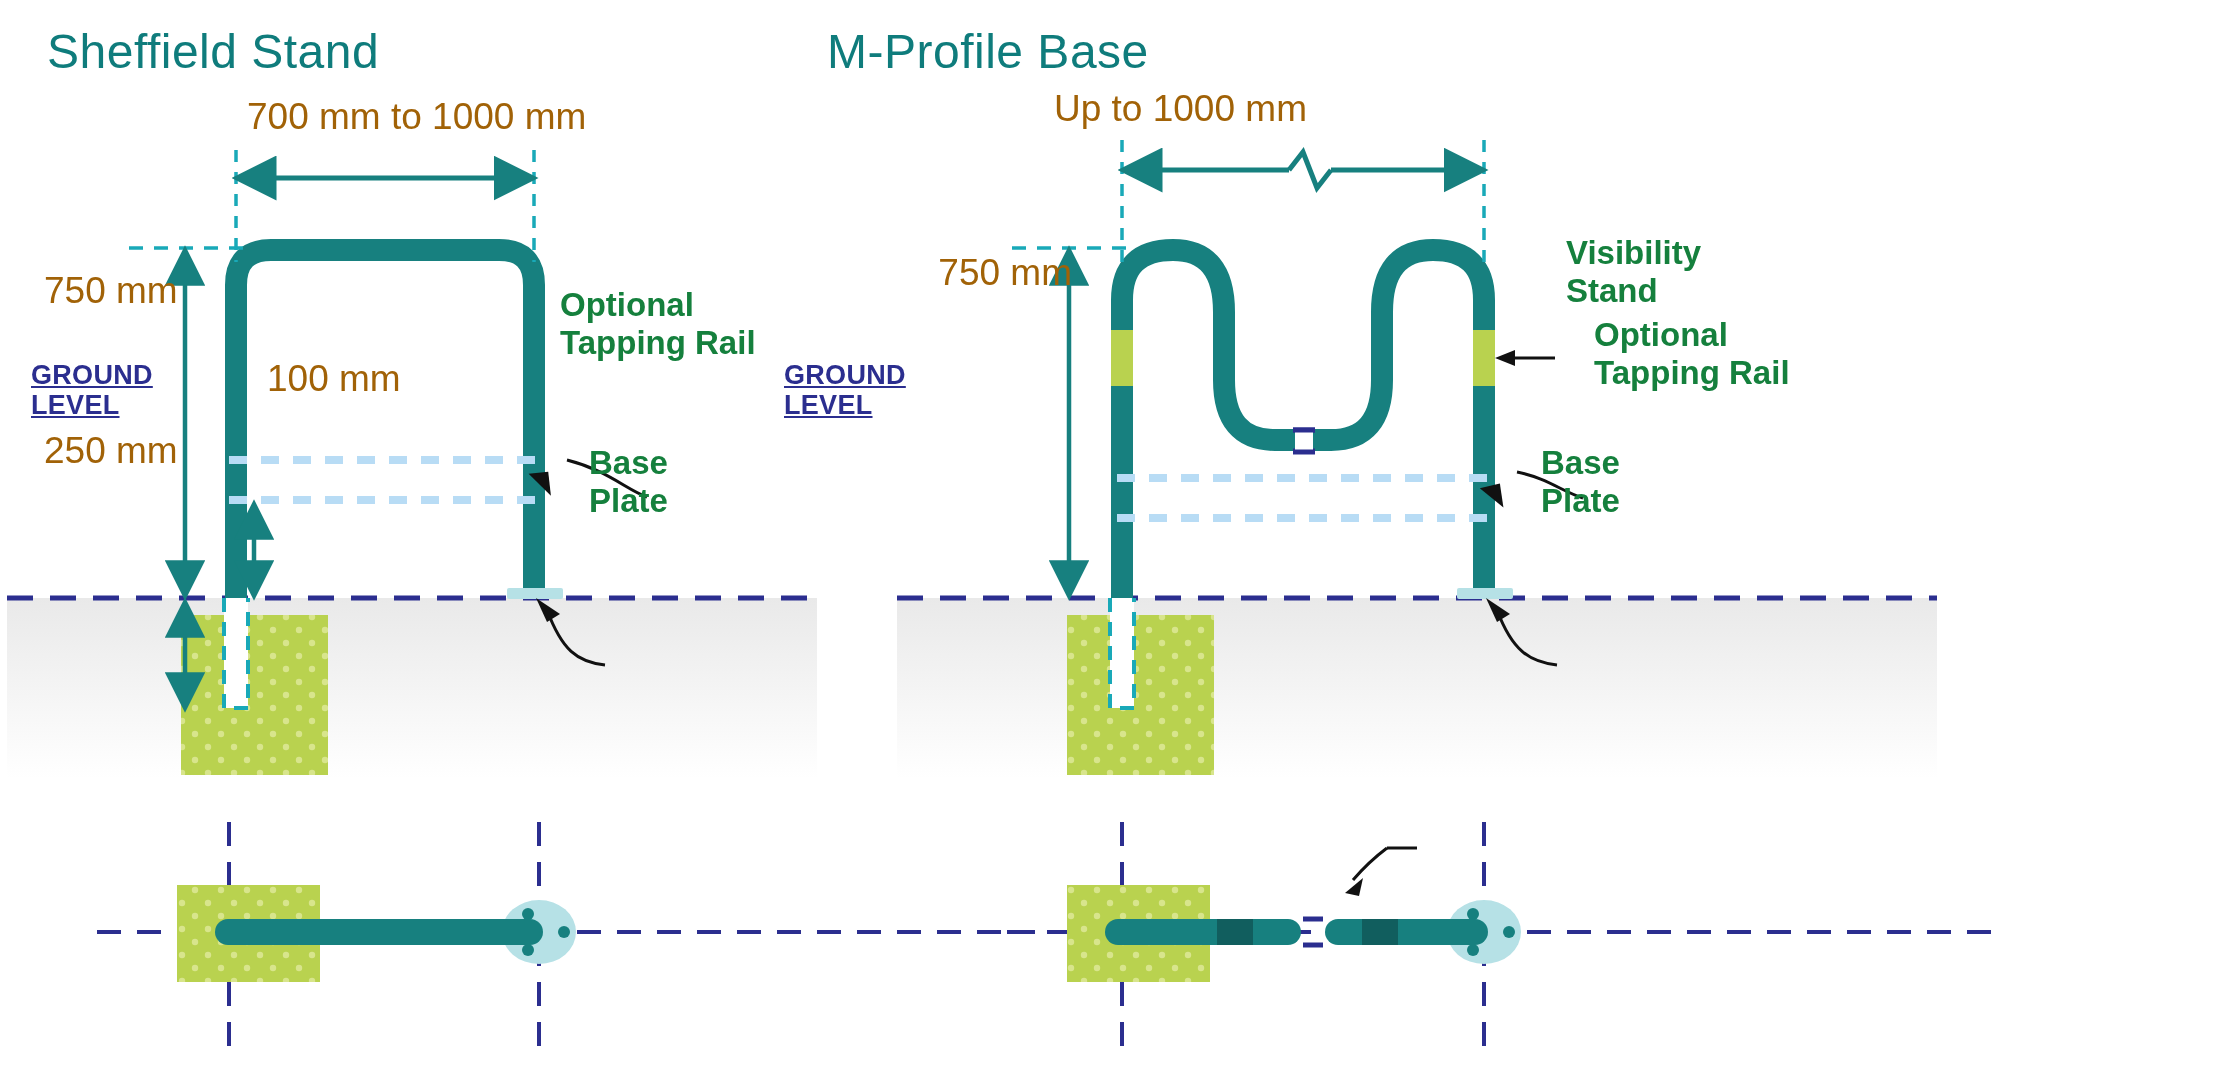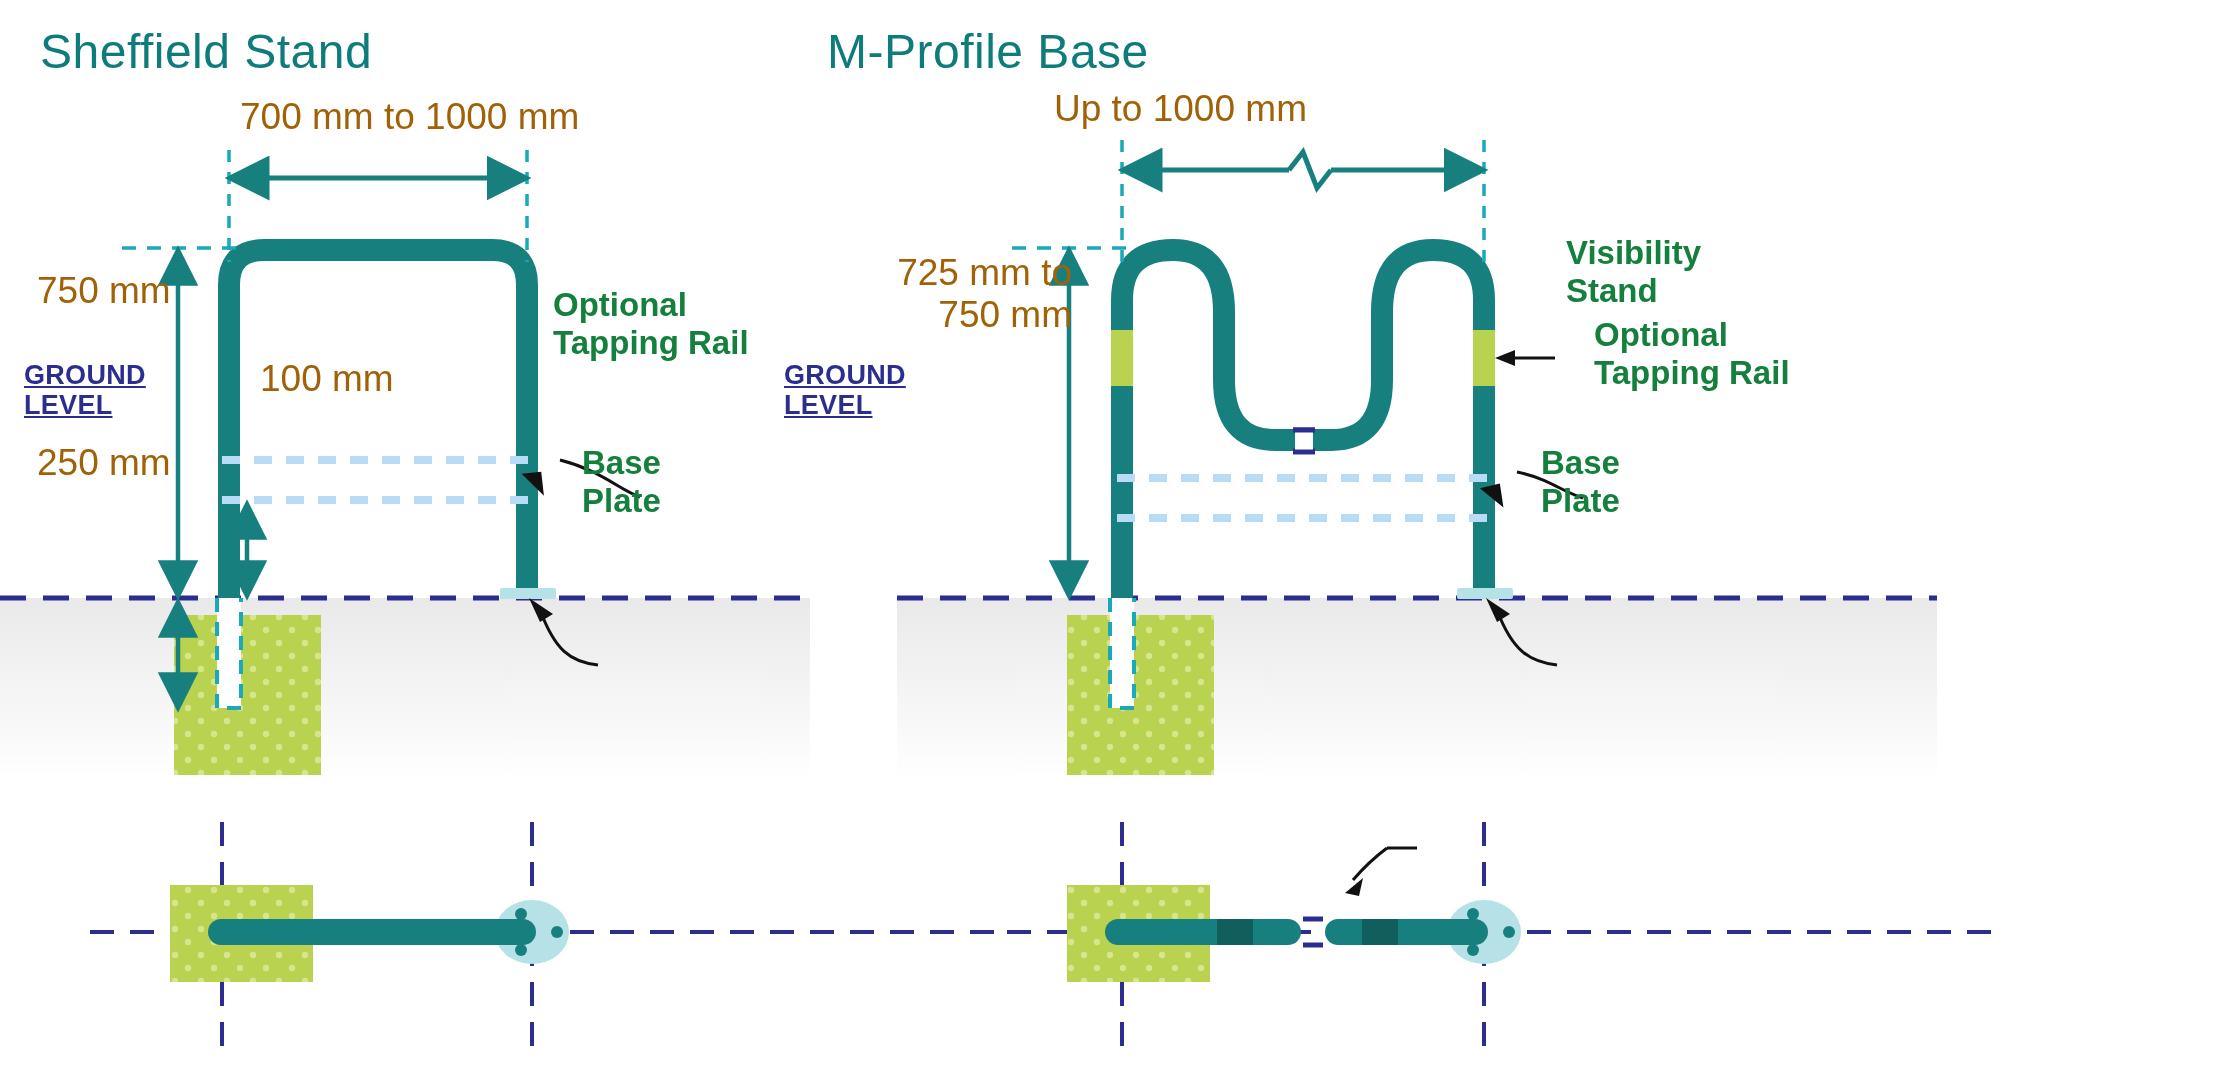--- a/index.html
+++ b/index.html
@@ -2,21 +2,21 @@
 <html><head>
 <meta charset="utf-8">
 <style>
   html,body{margin:0;padding:0;background:#ffffff;}
   body{
     width:2233px;height:1067px;position:relative;overflow:hidden;
     font-family:"Liberation Sans", sans-serif;
   }
   .stage{position:absolute;inset:0;}
   .panel{position:absolute;top:0;height:1067px;width:1116px;}
-  .panel.left{left:0;}
+  .panel.left{left:7px;}
   .panel.right{left:1117px;}
 
   .title{
     position:absolute;left:40px;top:24px;
     font-size:48px;letter-spacing:.5px;color:#0f7c7c;font-weight:400;
     white-space:nowrap;
   }
 
   .dimlabel{
     position:absolute;color:#a16207;font-size:37px;font-weight:400;
@@ -112,21 +112,21 @@
 
       <rect x="208" y="919" width="328" height="26" rx="13" fill="#17807f"></rect>
     </svg>
 
     <div class="dimlabel" style="left:240px;top:96px;">700 mm to 1000 mm</div>
 
     <div class="dimlabel" style="left:37px;top:270px;">750 mm</div>
 
     <div class="dimlabel" style="left:260px;top:358px;">100 mm</div>
 
-    <div class="dimlabel" style="left:37px;top:430px;margin-top:12px;">250 mm</div>
+    <div class="dimlabel" style="left:37px;top:430px;">250 mm</div>
 
     <div class="ground-label" style="left:24px;top:360px;">
       <div>GROUND</div>
       <div>LEVEL</div>
     </div>
 
     <div class="callout" style="left:553px;top:286px;">
       <div>Optional</div>
       <div>Tapping Rail</div>
     </div>
@@ -231,21 +231,20 @@
       <line x1="186" y1="945" x2="206" y2="945" stroke="#2b2e8f" stroke-width="5"></line>
 
       <path d="M270,848 C 262,854 248,866 236,880" fill="none" stroke="#111111" stroke-width="3"></path>
       <path d="M228,893 L246,878 L242,896 z" fill="#111111"></path>
       <line x1="270" y1="848" x2="300" y2="848" stroke="#111111" stroke-width="3"></line>
     </svg>
 
     <div class="dimlabel" style="left:-63px;top:88px;">Up to 1000 mm</div>
 
     <div class="dimlabel" style="left:-330px;top:252px;text-align:right;width:285px;">
-      <div>725 mm to</div>
       <div>750 mm</div>
     </div>
 
     <div class="ground-label" style="left:-333px;top:360px;">
       <div>GROUND</div>
       <div>LEVEL</div>
     </div>
 
     <div class="callout" style="left:449px;top:234px;">
       <div>Visibility</div>

